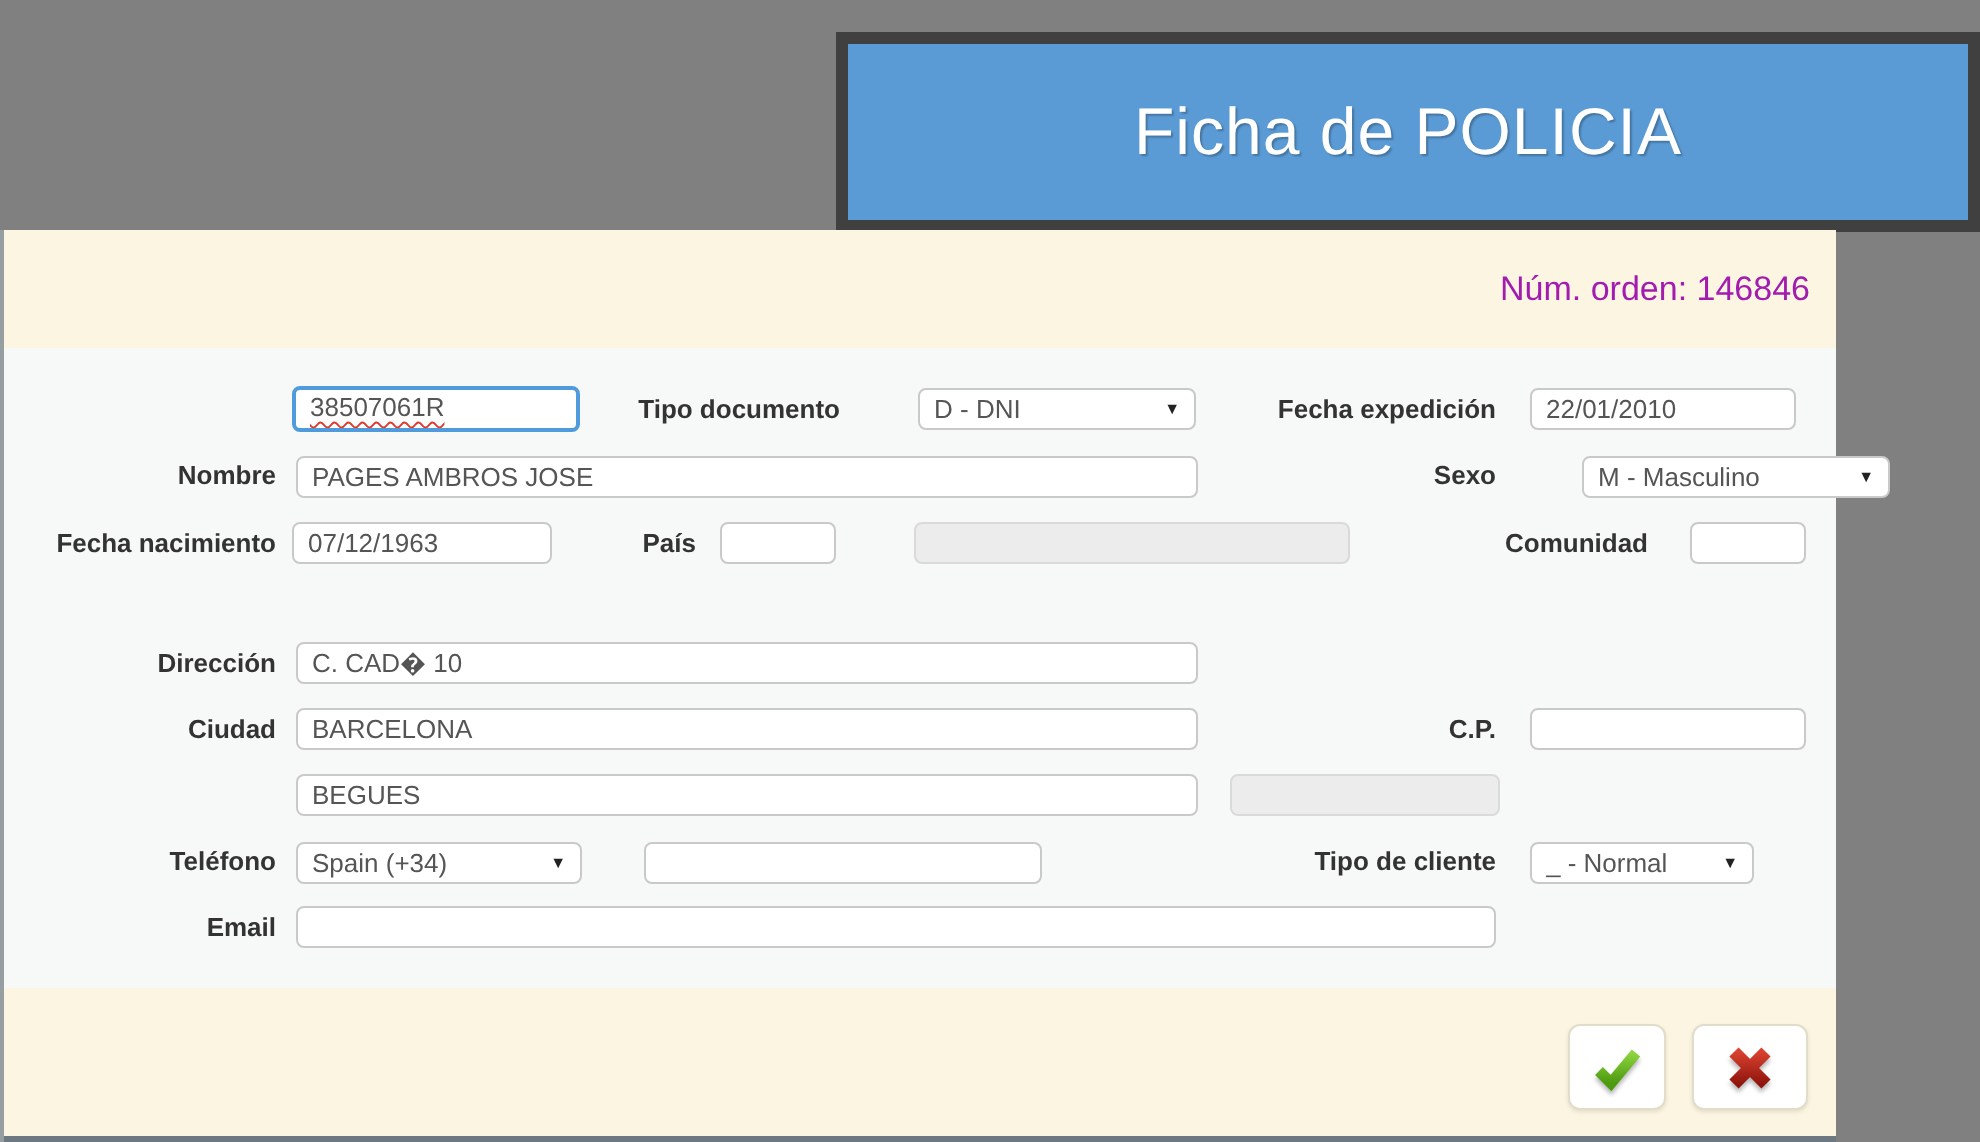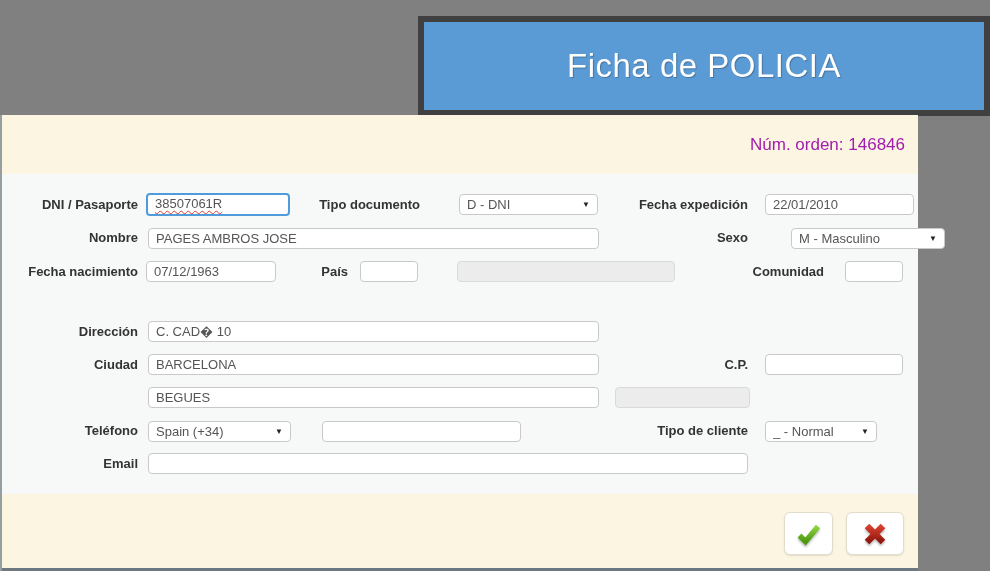--- a/index.html
+++ b/index.html
@@ -81,26 +81,25 @@
 
   <div class="panel">
     <div class="panel-header">
       <div class="order-number">Núm. orden: 146846</div>
     </div>
     <div class="form-area"></div>
     <div class="panel-footer"></div>
     <div class="bottom-strip"></div>
   </div>
 
-  <div class="lbl" style="left:0;width:138px;top:194px">DNI / Pasaporte</div>
   <div class="inp focused" style="left:146px;width:144px;top:193px;height:23px"><span class="wavy">38507061R</span></div>
   <div class="lbl" style="left:282px;width:138px;top:194px">Tipo documento</div>
   <div class="inp sel" style="left:459px;width:139px;top:194px"><span class="val">D - DNI</span><span class="arrow">▼</span></div>
   <div class="lbl" style="left:596px;width:152px;top:194px">Fecha expedición</div>
-  <div class="inp" style="left:765px;width:149px;top:194px">22/01/2010</div>
+  <div class="inp" style="left:765px;width:133px;top:194px">22/01/2010</div>
 
   <div class="lbl" style="left:0;width:138px;top:227px">Nombre</div>
   <div class="inp" style="left:148px;width:451px;top:228px">PAGES AMBROS JOSE</div>
   <div class="lbl" style="left:596px;width:152px;top:227px">Sexo</div>
   <div class="inp sel" style="left:791px;width:154px;top:228px"><span class="val">M - Masculino</span><span class="arrow">▼</span></div>
 
   <div class="lbl" style="left:0;width:138px;top:261px">Fecha nacimiento</div>
   <div class="inp" style="left:146px;width:130px;top:261px">07/12/1963</div>
   <div class="lbl" style="left:250px;width:98px;top:261px">País</div>
   <div class="inp" style="left:360px;width:58px;top:261px"></div>

